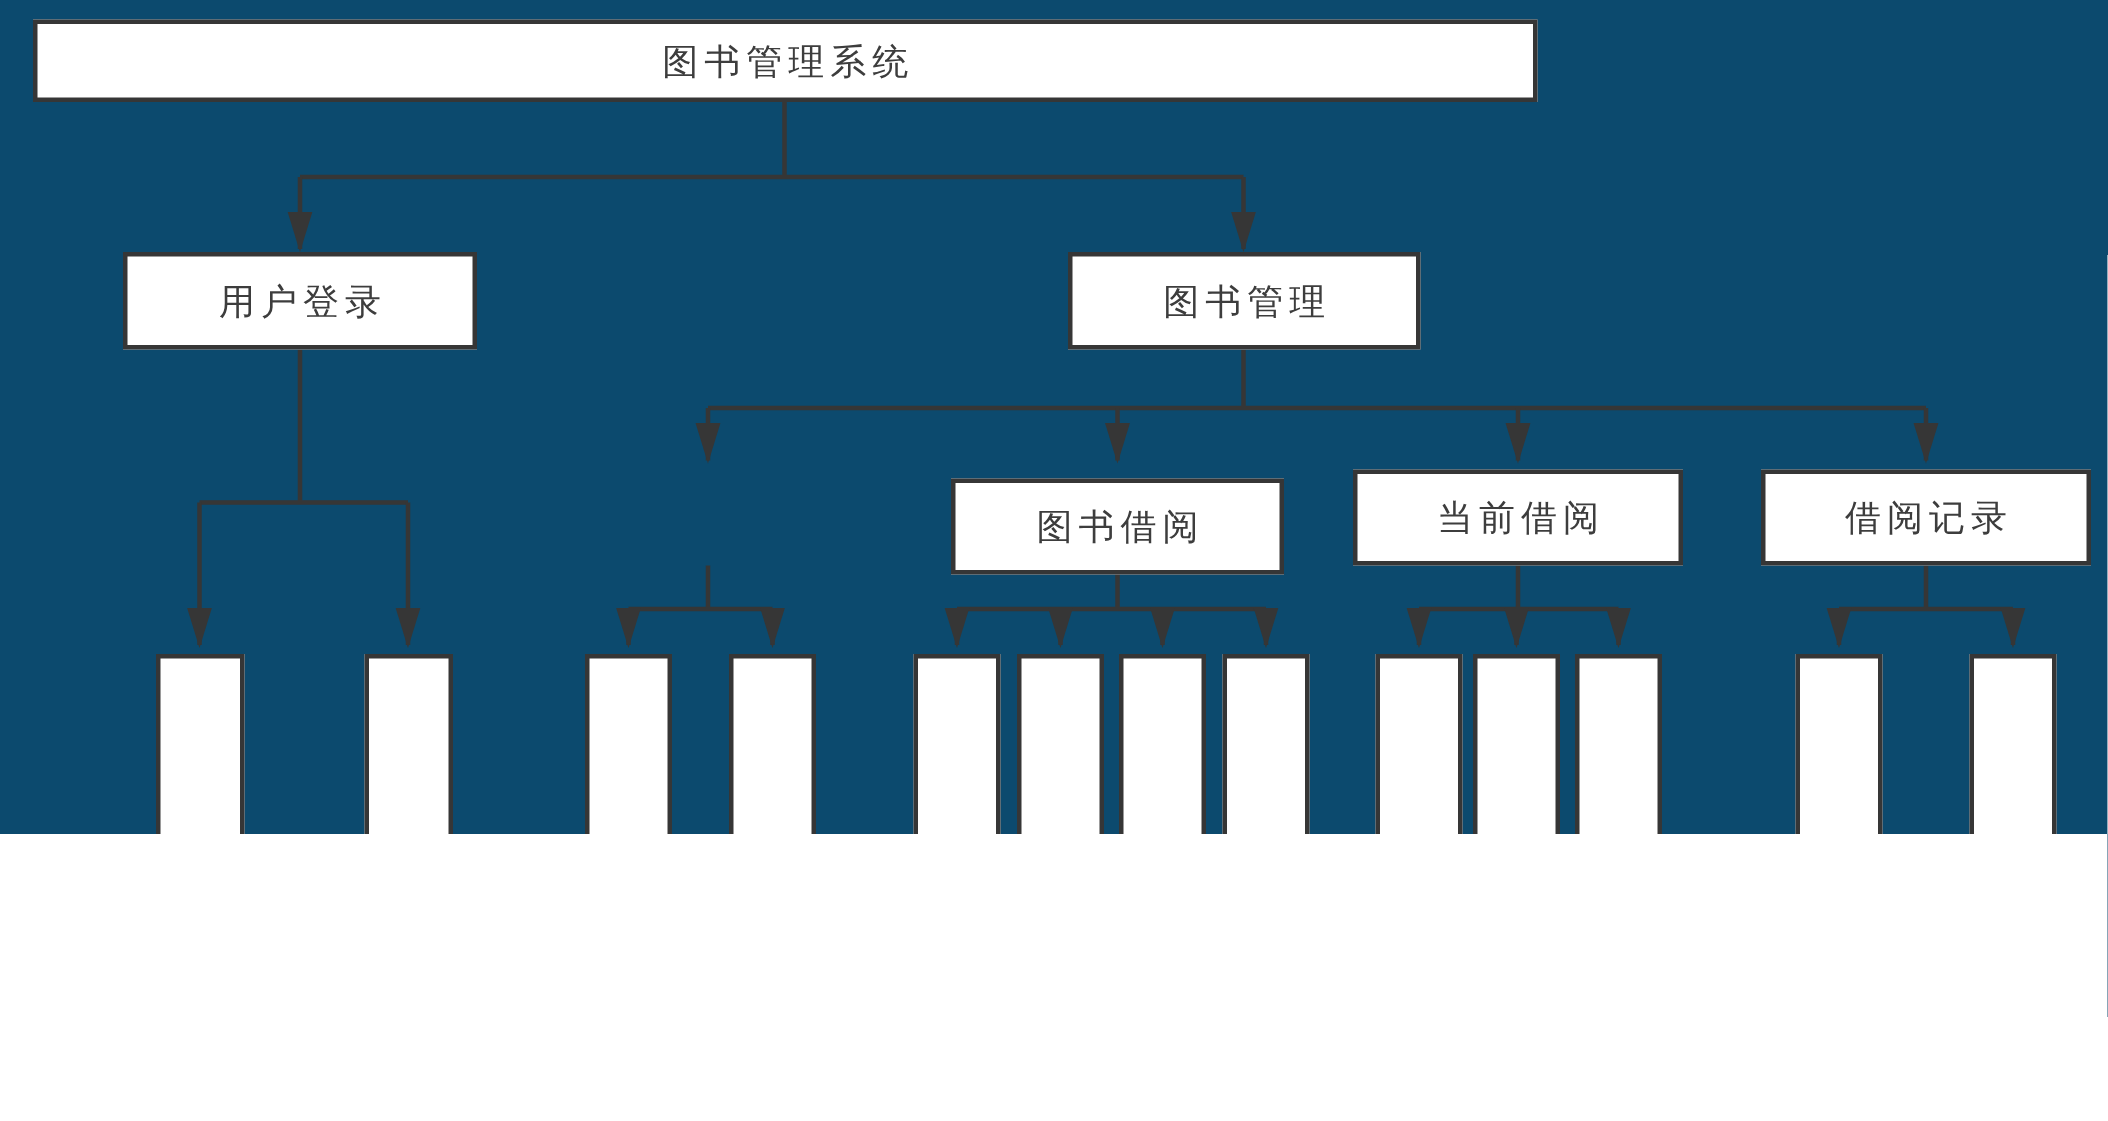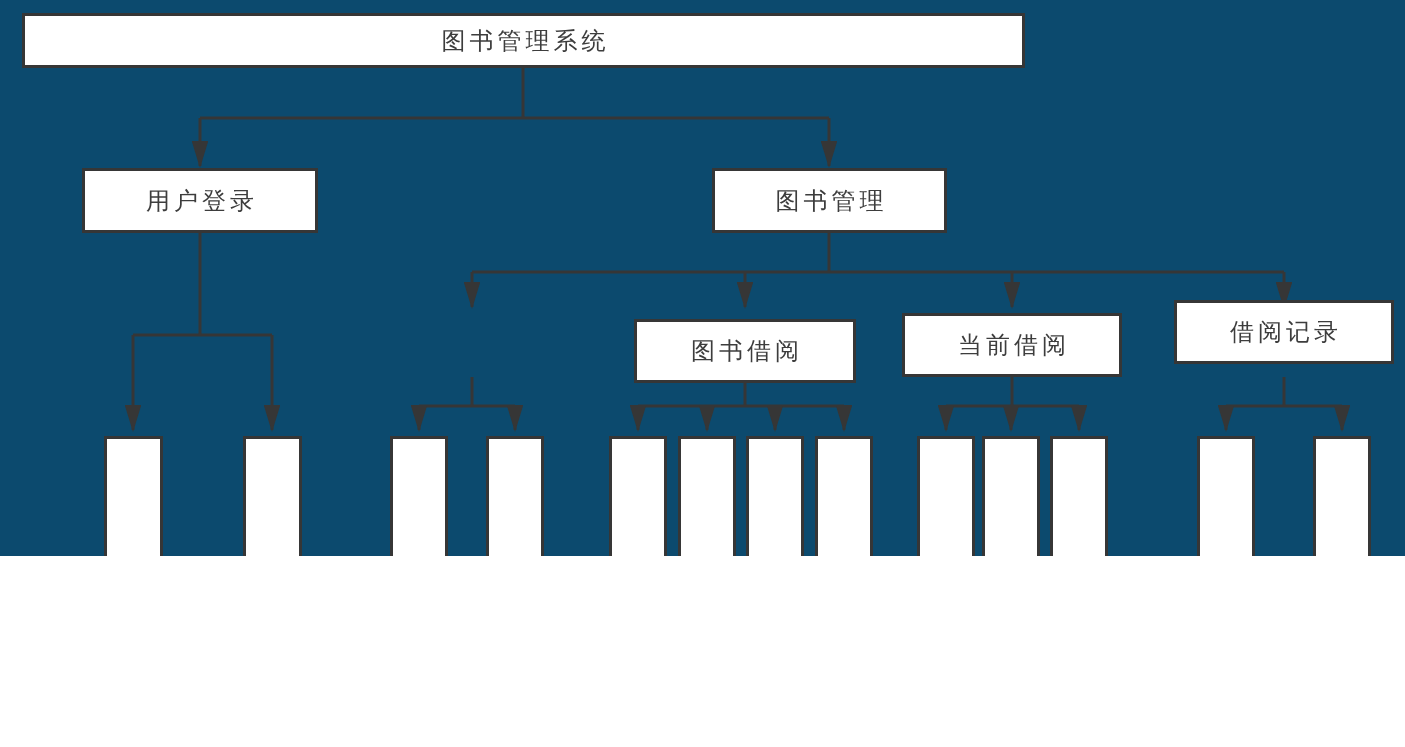--- a/index.html
+++ b/index.html
@@ -100,21 +100,21 @@
   <div class="node h-node" style="left:712px;top:168px;width:235px;height:65px;">
     <span>图书管理</span>
   </div>
 
   <div class="node h-node" style="left:634px;top:319px;width:222px;height:64px;">
     <span>图书借阅</span>
   </div>
   <div class="node h-node" style="left:902px;top:313px;width:220px;height:64px;">
     <span>当前借阅</span>
   </div>
-  <div class="node h-node" style="left:1174px;top:300px;width:220px;height:64px;">
+  <div class="node h-node" style="left:1174px;top:313px;width:220px;height:64px;">
     <span>借阅记录</span>
   </div>
 
   <div class="node leaf" style="left:104px;top:436px;width:59px;height:299px;">
     <span>用户登录</span>
   </div>
   <div class="node leaf" style="left:243px;top:436px;width:59px;height:299px;">
     <span>注销登录</span>
   </div>
 

